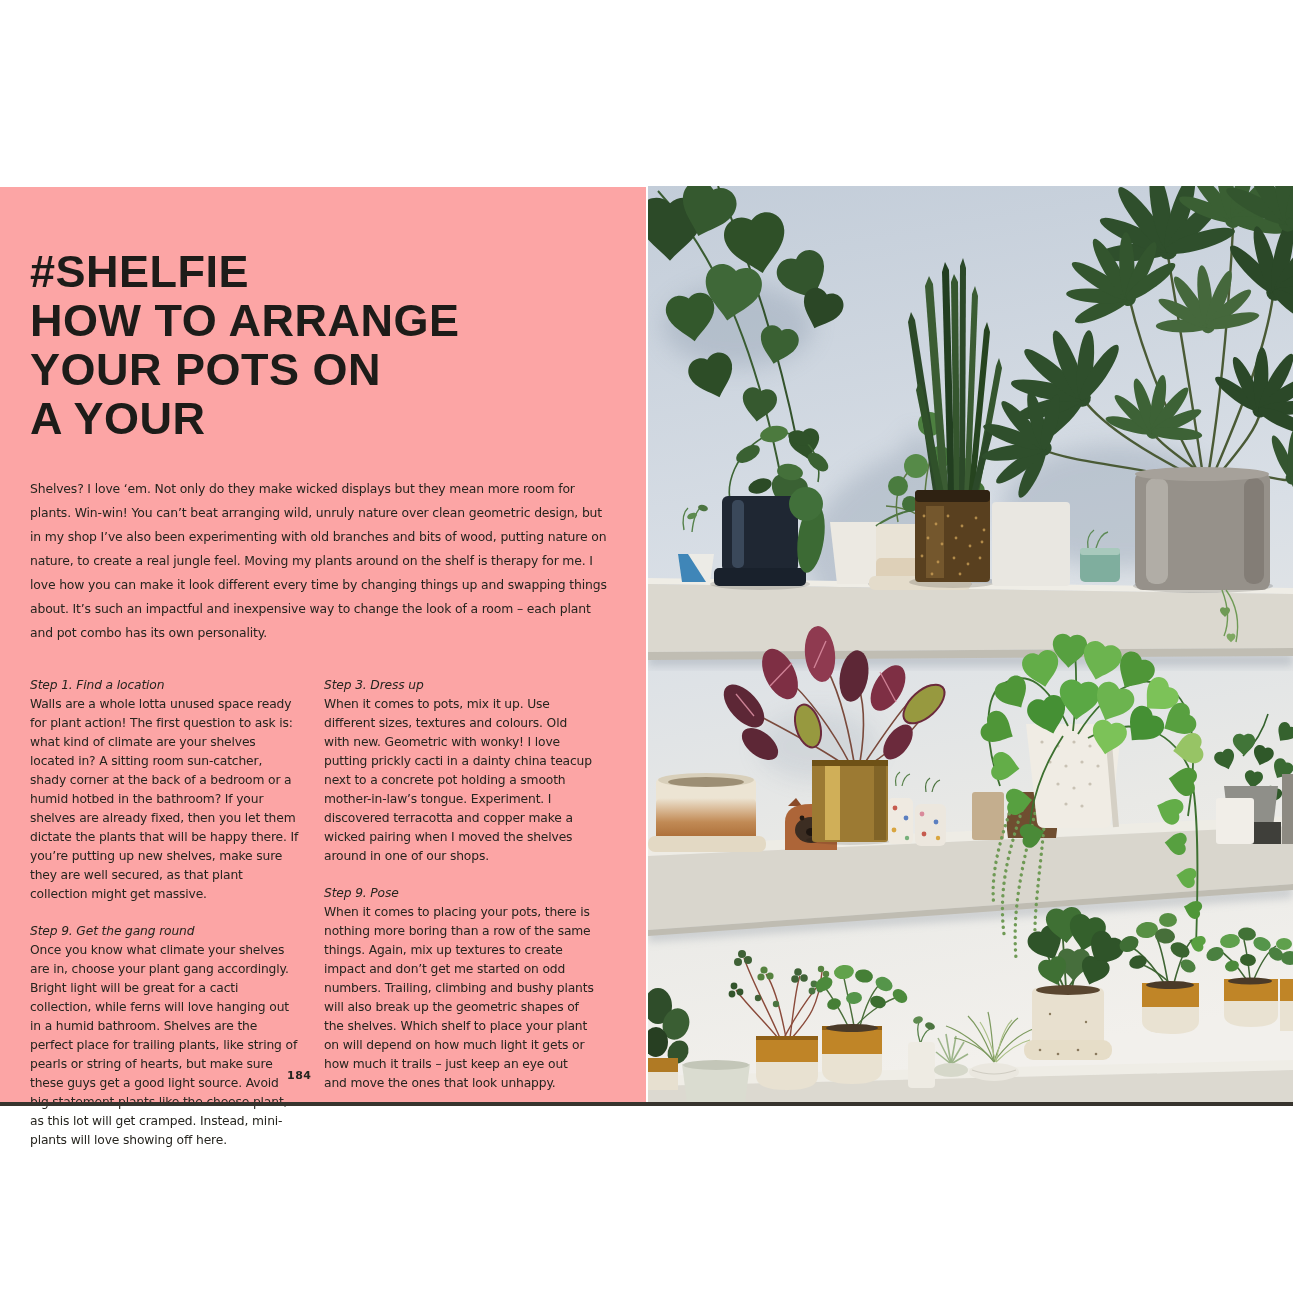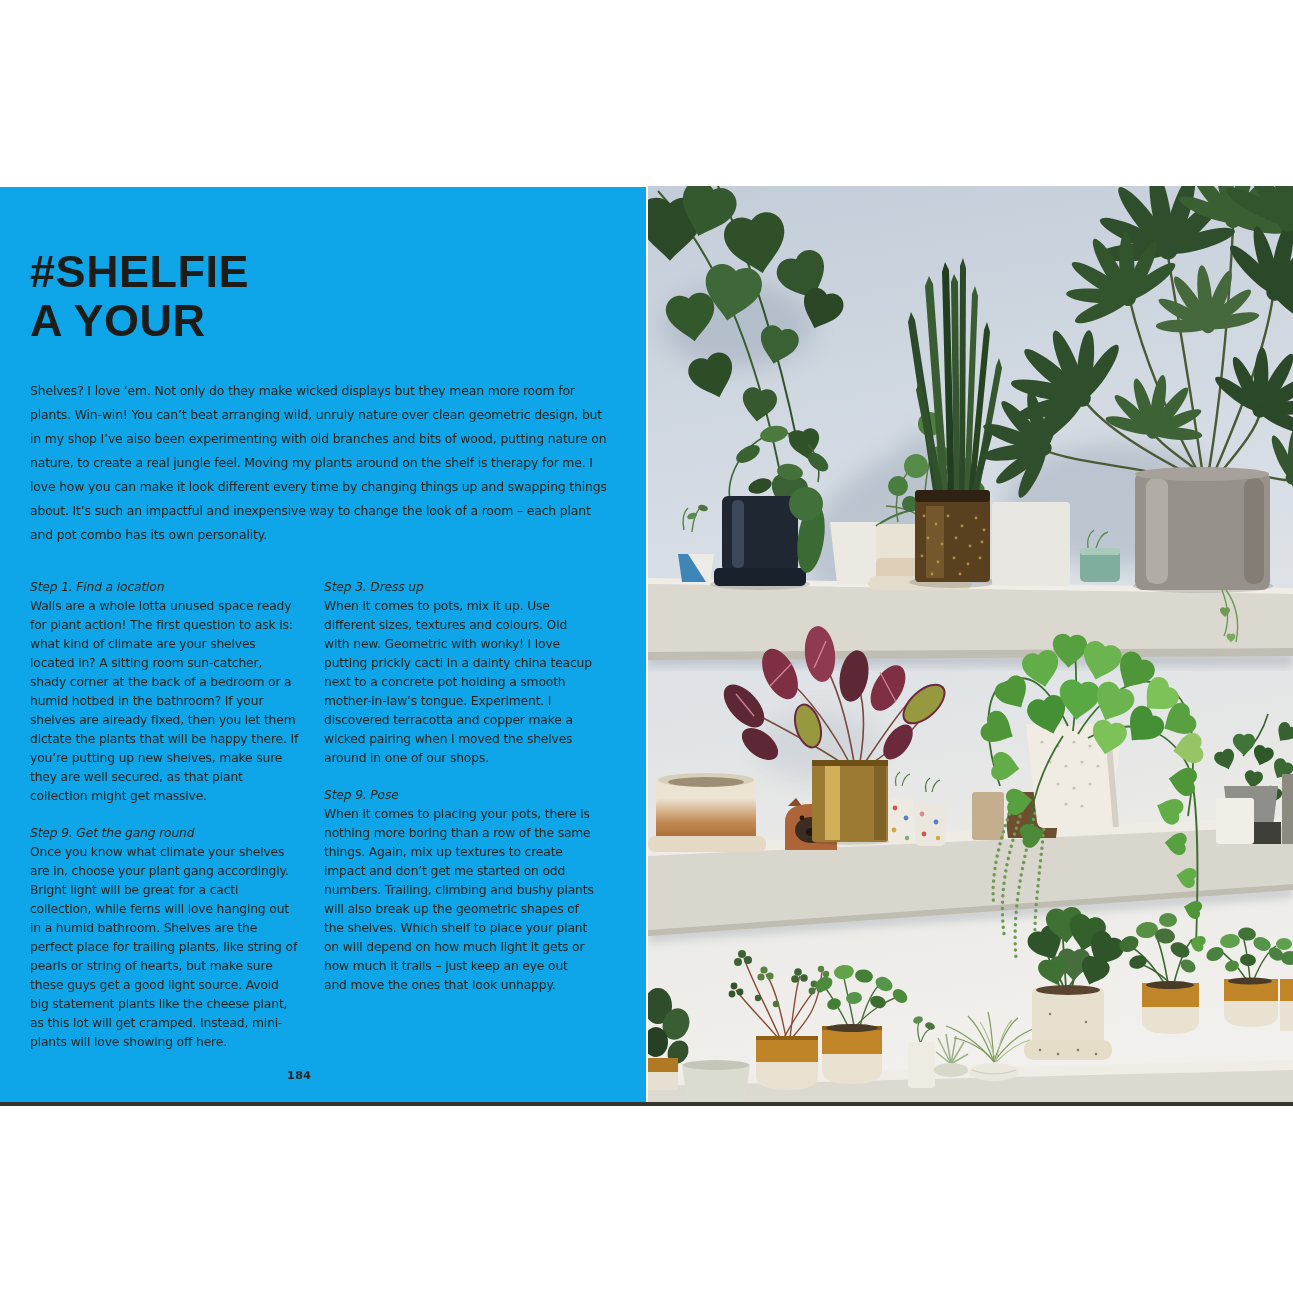--- a/index.html
+++ b/index.html
@@ -1,19 +1,19 @@
 <!DOCTYPE html>
 <html><head>
 <meta charset="utf-8">
 <style>
   html,body{margin:0;padding:0;background:#ffffff;}
   .spread{position:relative;width:1293px;height:1293px;background:#ffffff;overflow:hidden;
           font-family:"DejaVu Sans",sans-serif;}
   
-  .left-page{position:absolute;left:0;top:187px;width:646px;height:915px;background:#0ea5e9;color:#25241f;}
+  .left-page{position:absolute;left:0;top:187px;width:646px;height:915px;background:#fca5a5;color:#25241f;}
   .lp-inner{padding:60px 34px 0 30px;}
   .title{font-family:"Liberation Sans",sans-serif;font-weight:bold;font-size:45px;line-height:49px;
          letter-spacing:0.5px;color:#1d1c19;}
   .intro{margin-top:34px;width:578px;font-size:12.4px;line-height:24px;letter-spacing:-0.15px;color:#26251f;}
   .cols{display:flex;margin-top:31px;}
   .col{width:270px;font-size:12.3px;line-height:19px;letter-spacing:-0.15px;color:#26251f;}
   .col.right{margin-left:24px;}
   .step{margin-bottom:18px;}
   .step-heading{font-style:italic;}
   .page-num{position:absolute;left:287px;top:882px;font-size:11px;font-weight:bold;letter-spacing:0.5px;color:#25241f;}
@@ -25,20 +25,22 @@
 </style>
 </head>
 <body>
 
 <div class="spread">
 
   <div class="left-page">
     <div class="lp-inner">
       <div class="title">
         <div>#SHELFIE</div>
+        <div>HOW TO ARRANGE</div>
+        <div>YOUR POTS ON</div>
         <div>A YOUR</div>
       </div>
       <div class="intro">Shelves? I love ‘em. Not only do they make wicked displays but they mean more room for plants. Win-win! You can’t beat arranging wild, unruly nature over clean geometric design, but in my shop I’ve also been experimenting with old branches and bits of wood, putting nature on nature, to create a real jungle feel. Moving my plants around on the shelf is therapy for me. I love how you can make it look different every time by changing things up and swapping things about. It’s such an impactful and inexpensive way to change the look of a room – each plant and pot combo has its own personality.</div>
       <div class="cols">
         <div class="col left">
           <div class="step">
             <div class="step-heading">Step 1. Find a location</div>
             <div class="step-body">Walls are a whole lotta unused space ready for plant action! The first question to ask is: what kind of climate are your shelves located in? A sitting room sun-catcher, shady corner at the back of a bedroom or a humid hotbed in the bathroom? If your shelves are already fixed, then you let them dictate the plants that will be happy there. If you’re putting up new shelves, make sure they are well secured, as that plant collection might get massive.</div>
           </div>
           <div class="step">

